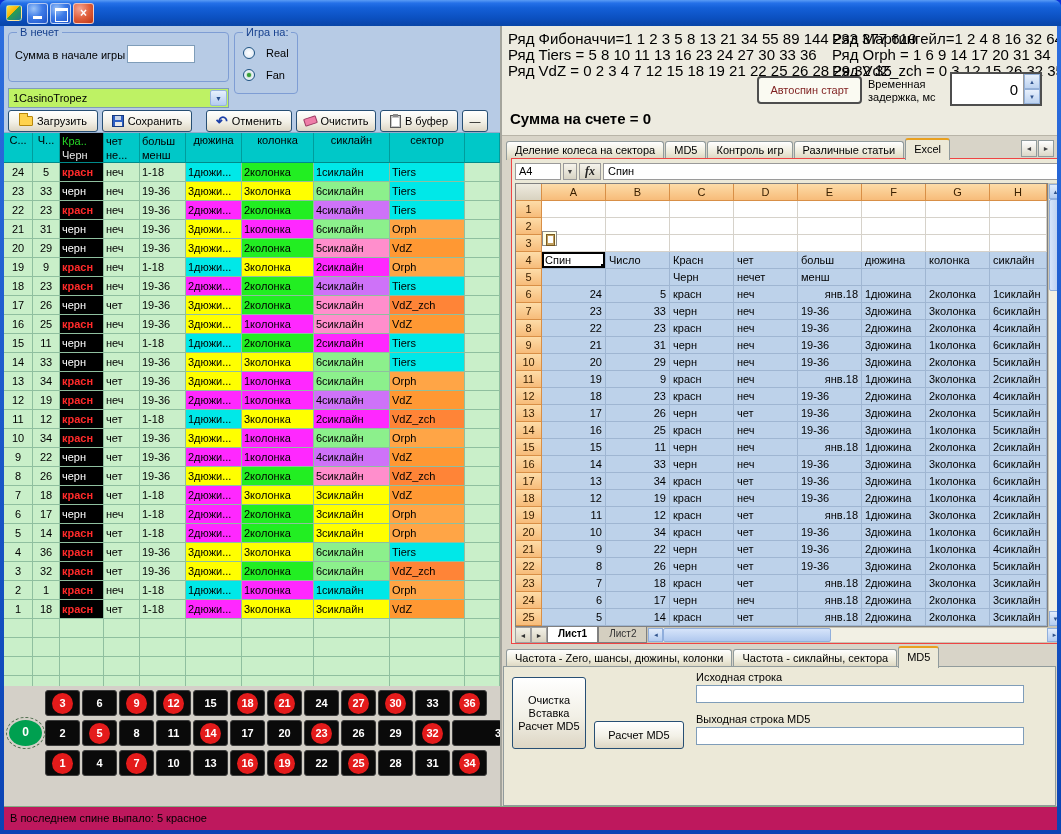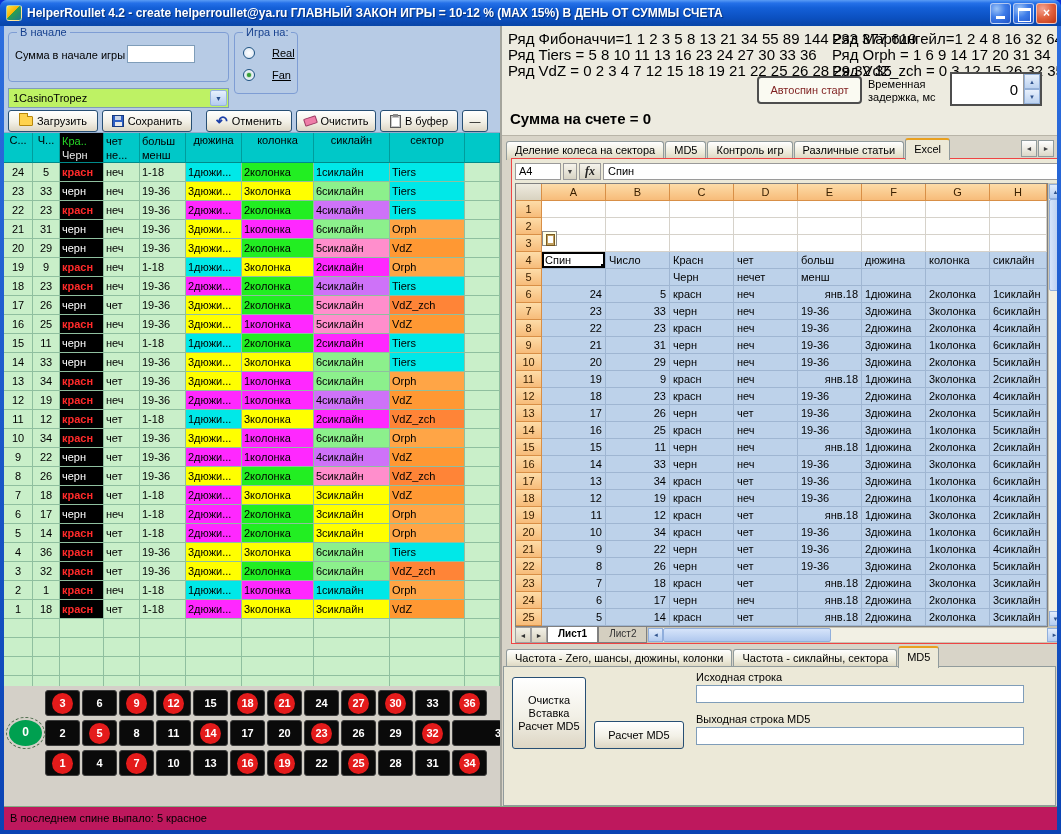--- a/index.html
+++ b/index.html
@@ -22,21 +22,21 @@
   .wb-max::after{content:"";position:absolute;left:4px;top:4px;width:11px;height:10px;border:1px solid #fff;border-top:3px solid #fff;}
   .client{position:absolute;top:26px;left:4px;right:4px;bottom:4px;background:#D4D0C8;overflow:hidden;}
 
   
   .lpanel{position:absolute;left:0;top:0;width:496px;height:780px;}
   .ctrlarea{position:absolute;left:0;top:0;width:496px;height:107px;background:#B7CBE5;border-bottom:1px solid #93ACCB;}
   .groupbox{position:absolute;border:1px solid #7E9DD4;border-radius:4px;}
   .gbtitle{position:absolute;top:-7px;left:8px;background:#B7CBE5;color:#16408E;font-size:11px;line-height:13px;padding:0 3px;white-space:nowrap;}
   .fldlabel{position:absolute;font-size:11px;color:#000;white-space:nowrap;}
   .edit{position:absolute;background:#fff;border:1px solid #7F9DB9;font-size:11px;padding:1px 3px;overflow:hidden;white-space:nowrap;}
-  .radio-row{position:absolute;display:flex;align-items:flex-end;gap:17px;text-decoration:underline;}
+  .radio-row{position:absolute;display:flex;align-items:flex-end;gap:11px;}
   .radio{width:12px;height:12px;border-radius:50%;border:1px solid #1D5281;background:radial-gradient(#FFFFFF,#D8E4F2);position:relative;flex:none;}
   .radio.checked::after{content:"";position:absolute;left:3px;top:3px;width:4px;height:4px;border-radius:50%;background:#37A037;box-shadow:0 0 2px #2A8A2A;}
   .radio-label{font-size:11px;}
   .combo{position:absolute;left:4px;top:62px;width:221px;height:20px;background:#bef264;border:1px solid #7F9DB9;display:flex;align-items:center;}
   .combo-val{flex:1;font-size:11px;padding:0 4px;overflow:hidden;white-space:nowrap;}
   .combo-btn{width:17px;height:16px;margin-right:1px;border:1px solid #98B4DC;border-radius:2px;
     background:linear-gradient(#E6F0FD,#B4CCF0);display:flex;align-items:center;justify-content:center;font-size:7px;color:#274F8E;}
   .btn{border:1px solid #274F74;border-radius:3px;background:linear-gradient(180deg,#FFFFFF,#F2F0E6 55%,#DDD6C4);
     font-size:11px;color:#000;display:flex;align-items:center;justify-content:center;gap:4px;cursor:default;}
   .tbtn{position:absolute;top:84px;height:22px;}
@@ -160,35 +160,34 @@
   .mbtn{position:absolute;white-space:normal;text-align:center;line-height:13px;padding:2px;}
   .mdlabel{position:absolute;font-size:11px;}
   .mdinput{position:absolute;background:#fff;border:1px solid #7F9DB9;height:18px;font-size:11px;padding:1px 3px;}
 </style>
 </head>
 <body>
 
 <div class="frame">
   <div class="titlebar">
     <div class="appicon"></div>
-    <div class="wtitle">HelperRoullet 4.2 - create helperroullet@ya.ru ГЛАВНЫЙ ЗАКОН ИГРЫ = 10-12 % (MAX 15%) В ДЕНЬ ОТ СУММЫ СЧЕТА</div>
     <div class="wbtns">
       <div class="wb wb-min"></div>
       <div class="wb wb-max"></div>
       <div class="wb wb-close">×</div>
     </div>
   </div>
 
   <div class="client">
 
     <div class="lpanel">
       <div class="ctrlarea">
 
         <div class="groupbox" style="left:4px;top:6px;width:221px;height:50px;">
-          <div class="gbtitle">В начале</div>
+          <div class="gbtitle">В нечет</div>
           <div class="fldlabel" style="left:6px;top:16px;">Сумма в начале игры</div>
           <div class="edit" style="left:118px;top:12px;width:68px;height:18px;"></div>
         </div>
 
         <div class="groupbox" style="left:230px;top:6px;width:64px;height:62px;">
           <div class="gbtitle">Игра на:</div>
           <div>
               <div class="radio-row" style="left: 8px; top: 14px;">
                 <span class="radio"></span>
                 <span class="radio-label">Real</span>

